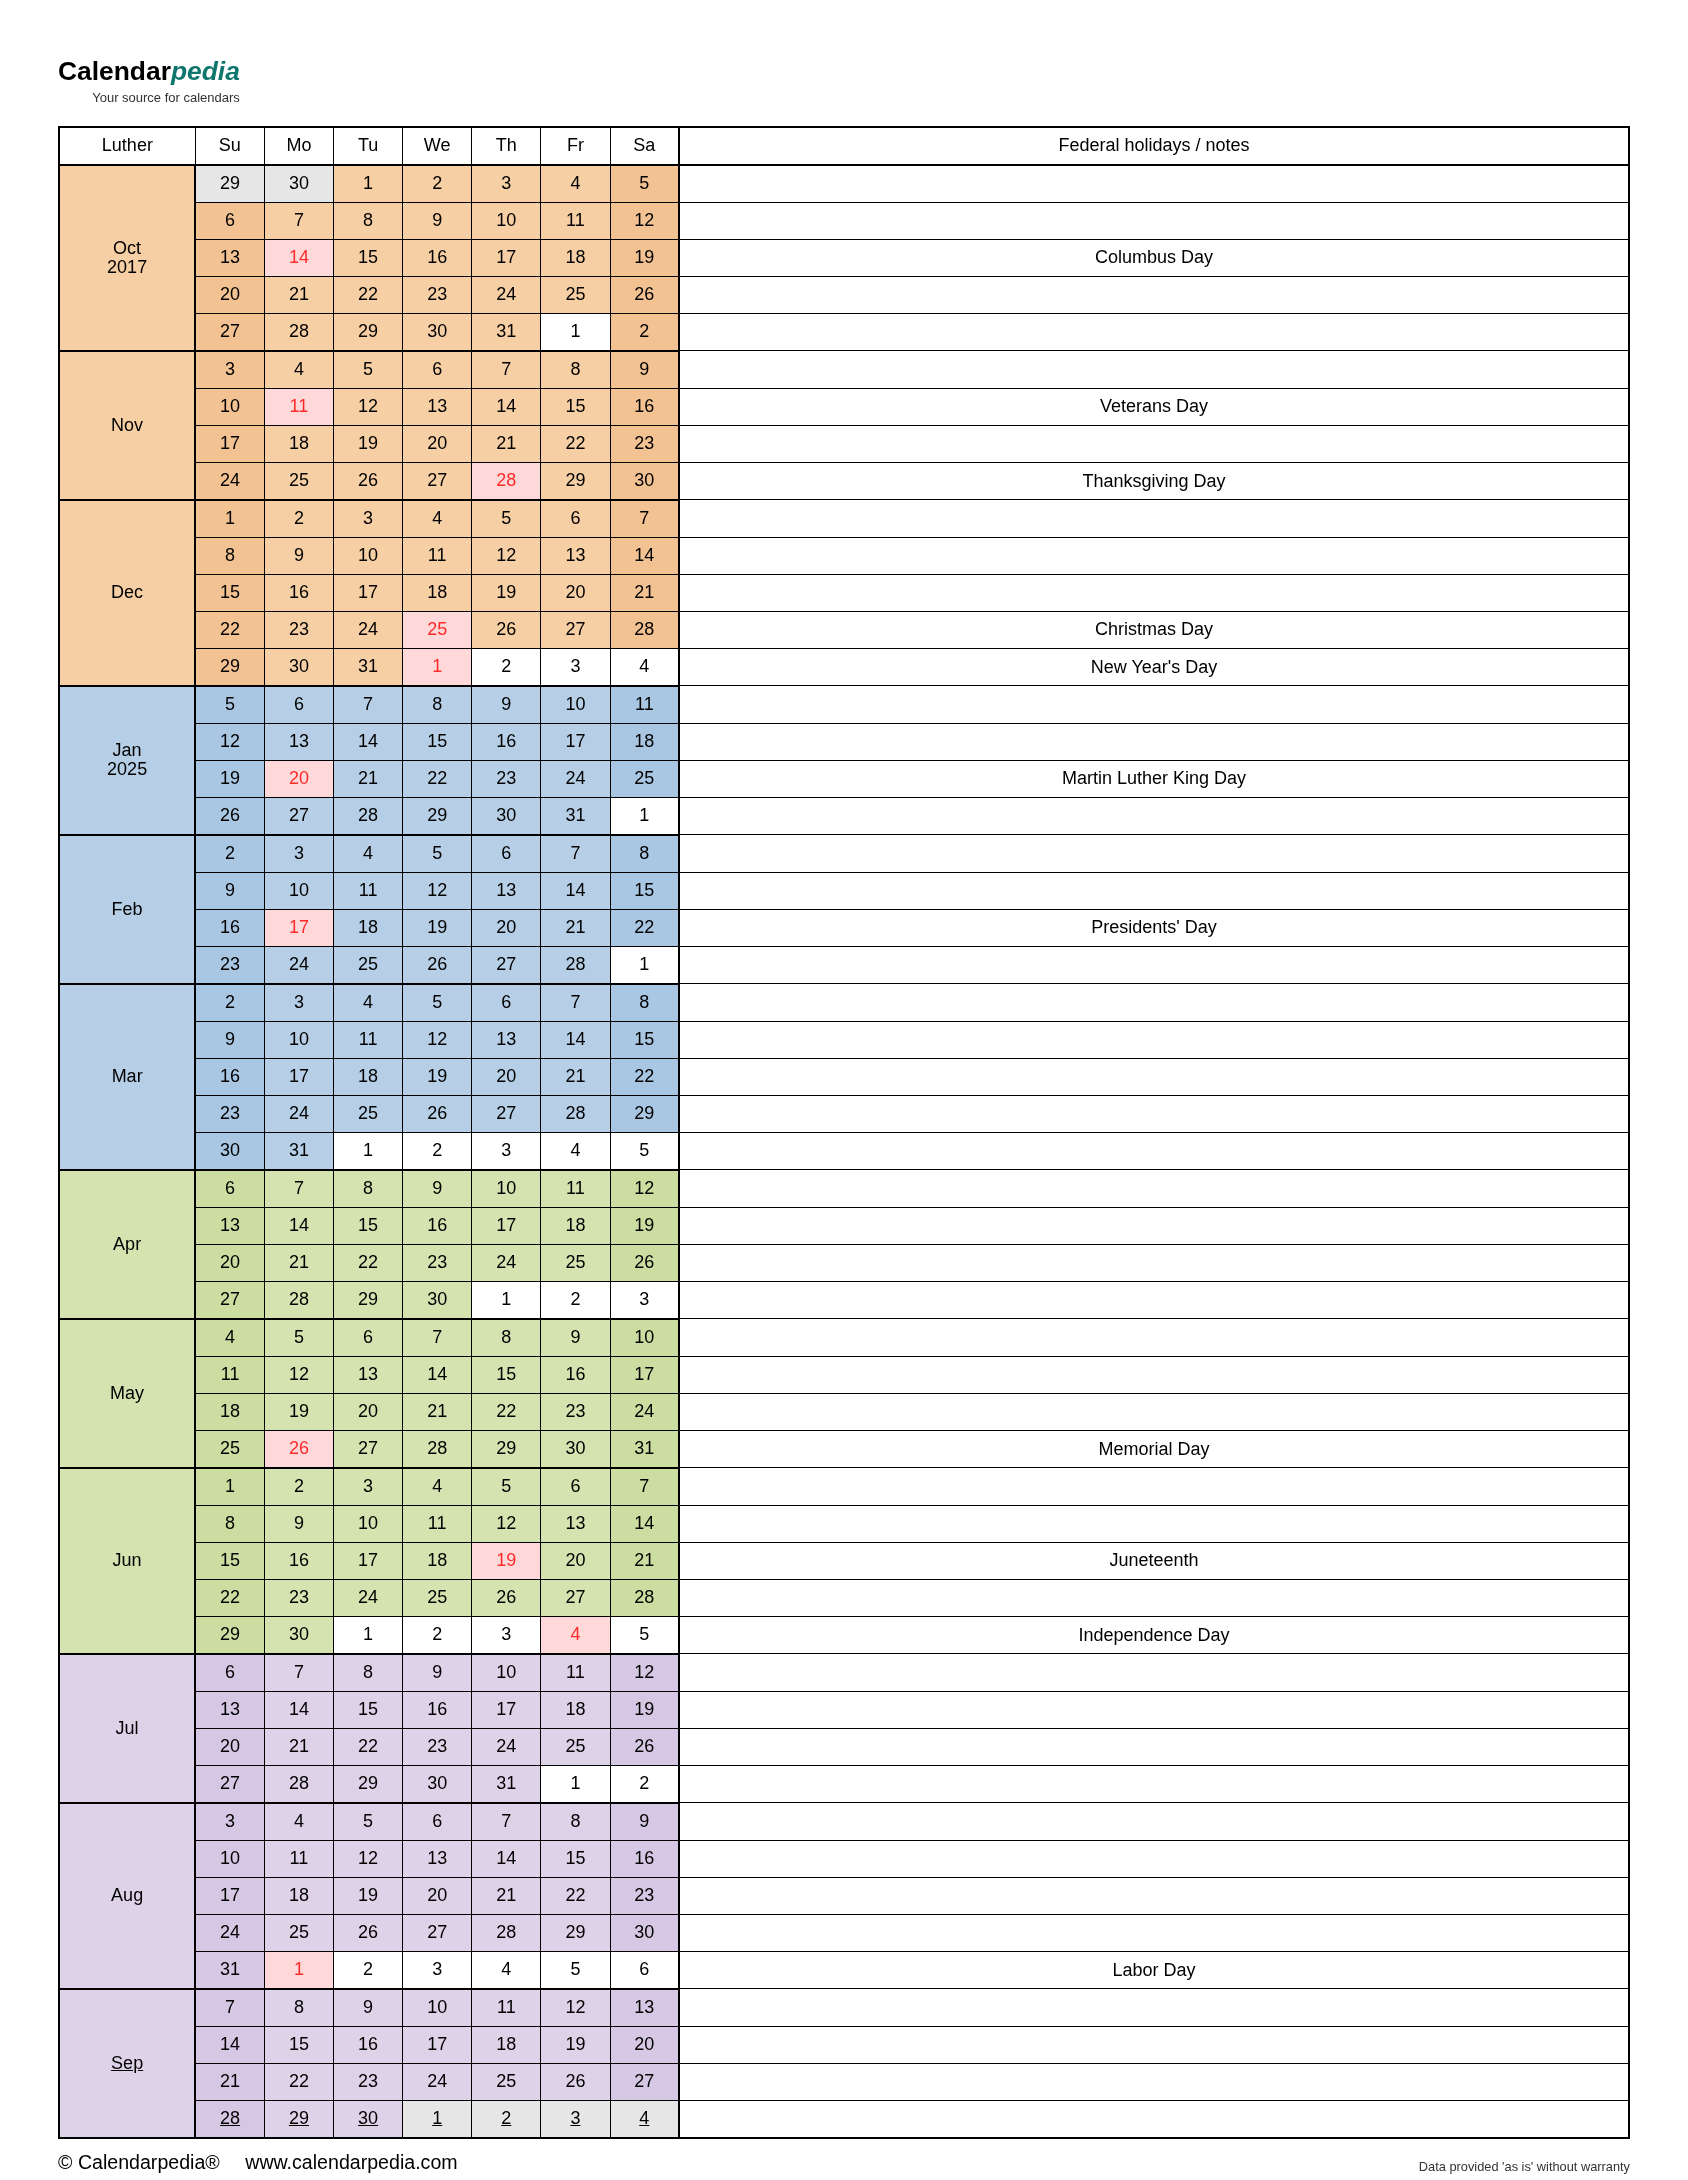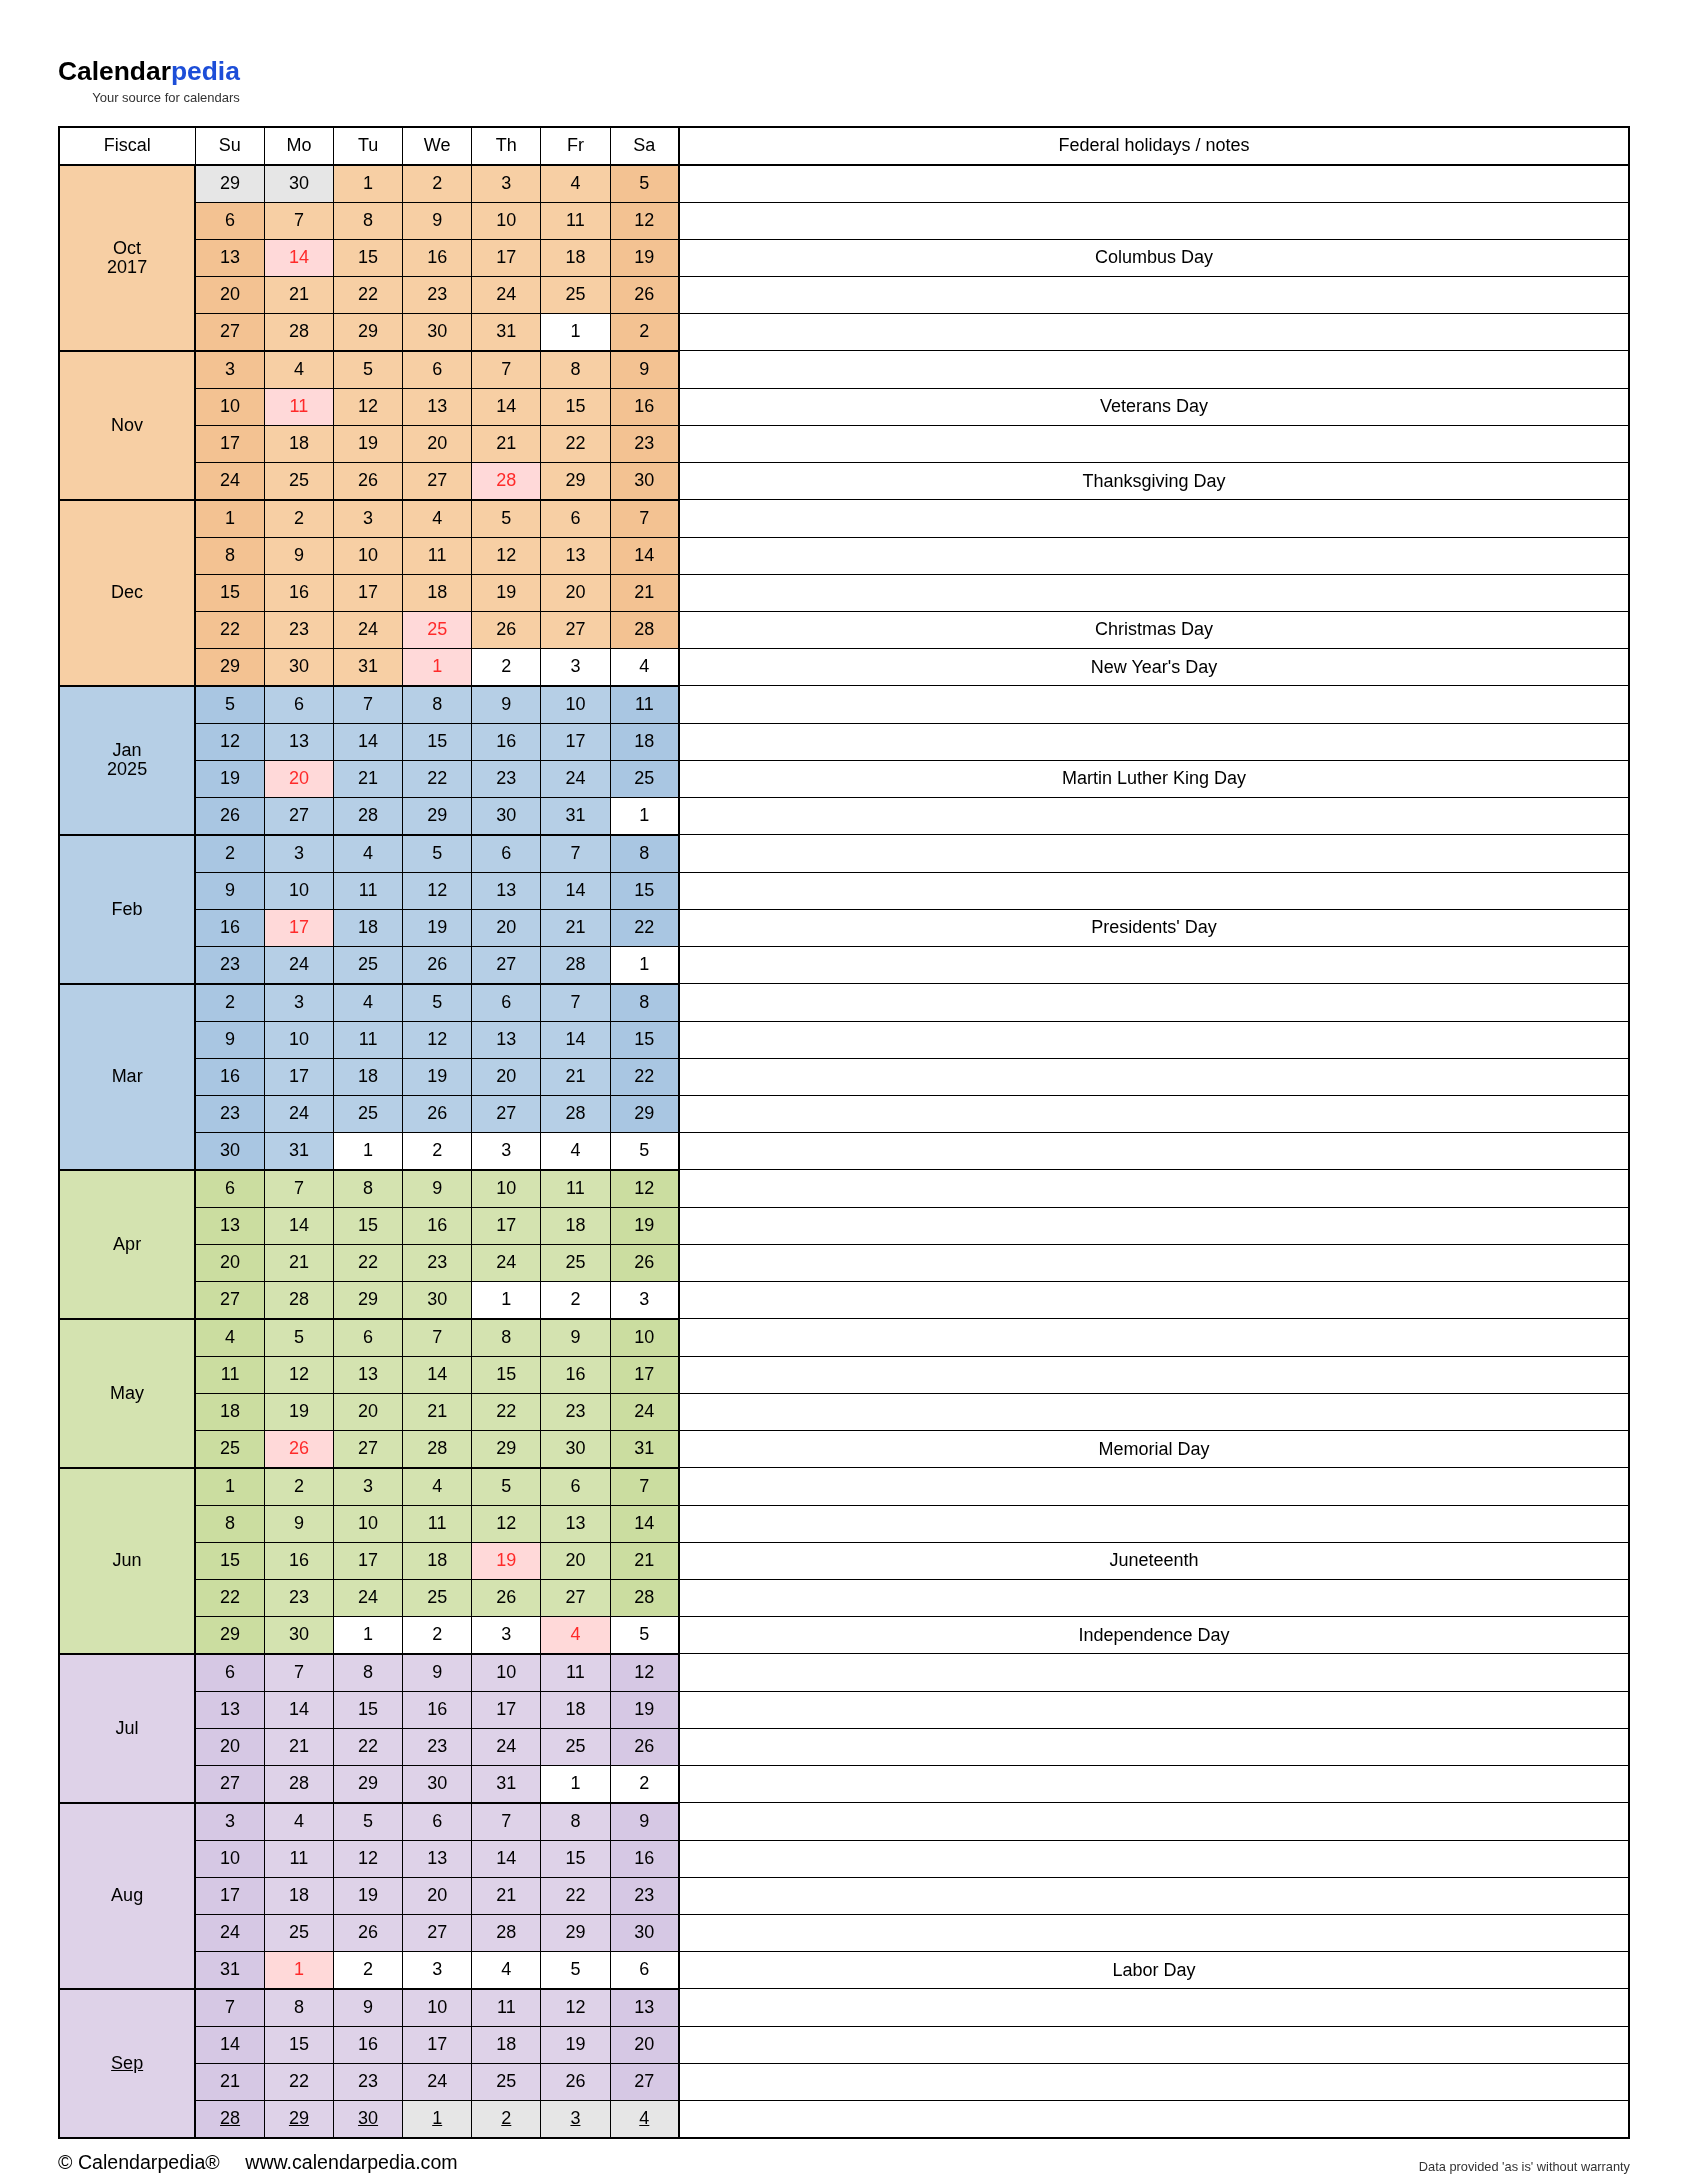--- a/index.html
+++ b/index.html
@@ -33,21 +33,21 @@
   }
   .brand{
     text-align:right;
     padding-top:6.8px;
   }
   .brand-line{
     font-size:26.4px;
     font-weight:bold;
     white-space:nowrap;
   }
-  .brand-line .red{color:#1d4ed8;}
+  .brand-line .red{color:#0f766e;font-style:italic;}
   .brand-sub{
     font-size:13px;
     color:#333;
     margin-top:3.4px;
     white-space:nowrap;
   }
   
   table.cal{
     border-collapse:collapse;
     table-layout:fixed;
@@ -143,21 +143,21 @@
         <col class="c-day">
         <col class="c-day">
         <col class="c-day">
         <col class="c-day">
         <col class="c-day">
         <col class="c-day">
         <col class="c-notes">
     </colgroup>
     <thead>
       <tr id="hdr-row">
-          <th class="sep-left sep-top">Fiscal</th>
+          <th class="sep-left sep-top">Luther</th>
           <th class="sep-top">Su</th>
           <th class="sep-top">Mo</th>
           <th class="sep-top">Tu</th>
           <th class="sep-top">We</th>
           <th class="sep-top">Th</th>
           <th class="sep-top">Fr</th>
           <th class="sep-right sep-top">Sa</th>
           <th class="notes-h sep-right sep-top">Federal holidays / notes</th>
         </tr>
     </thead>

